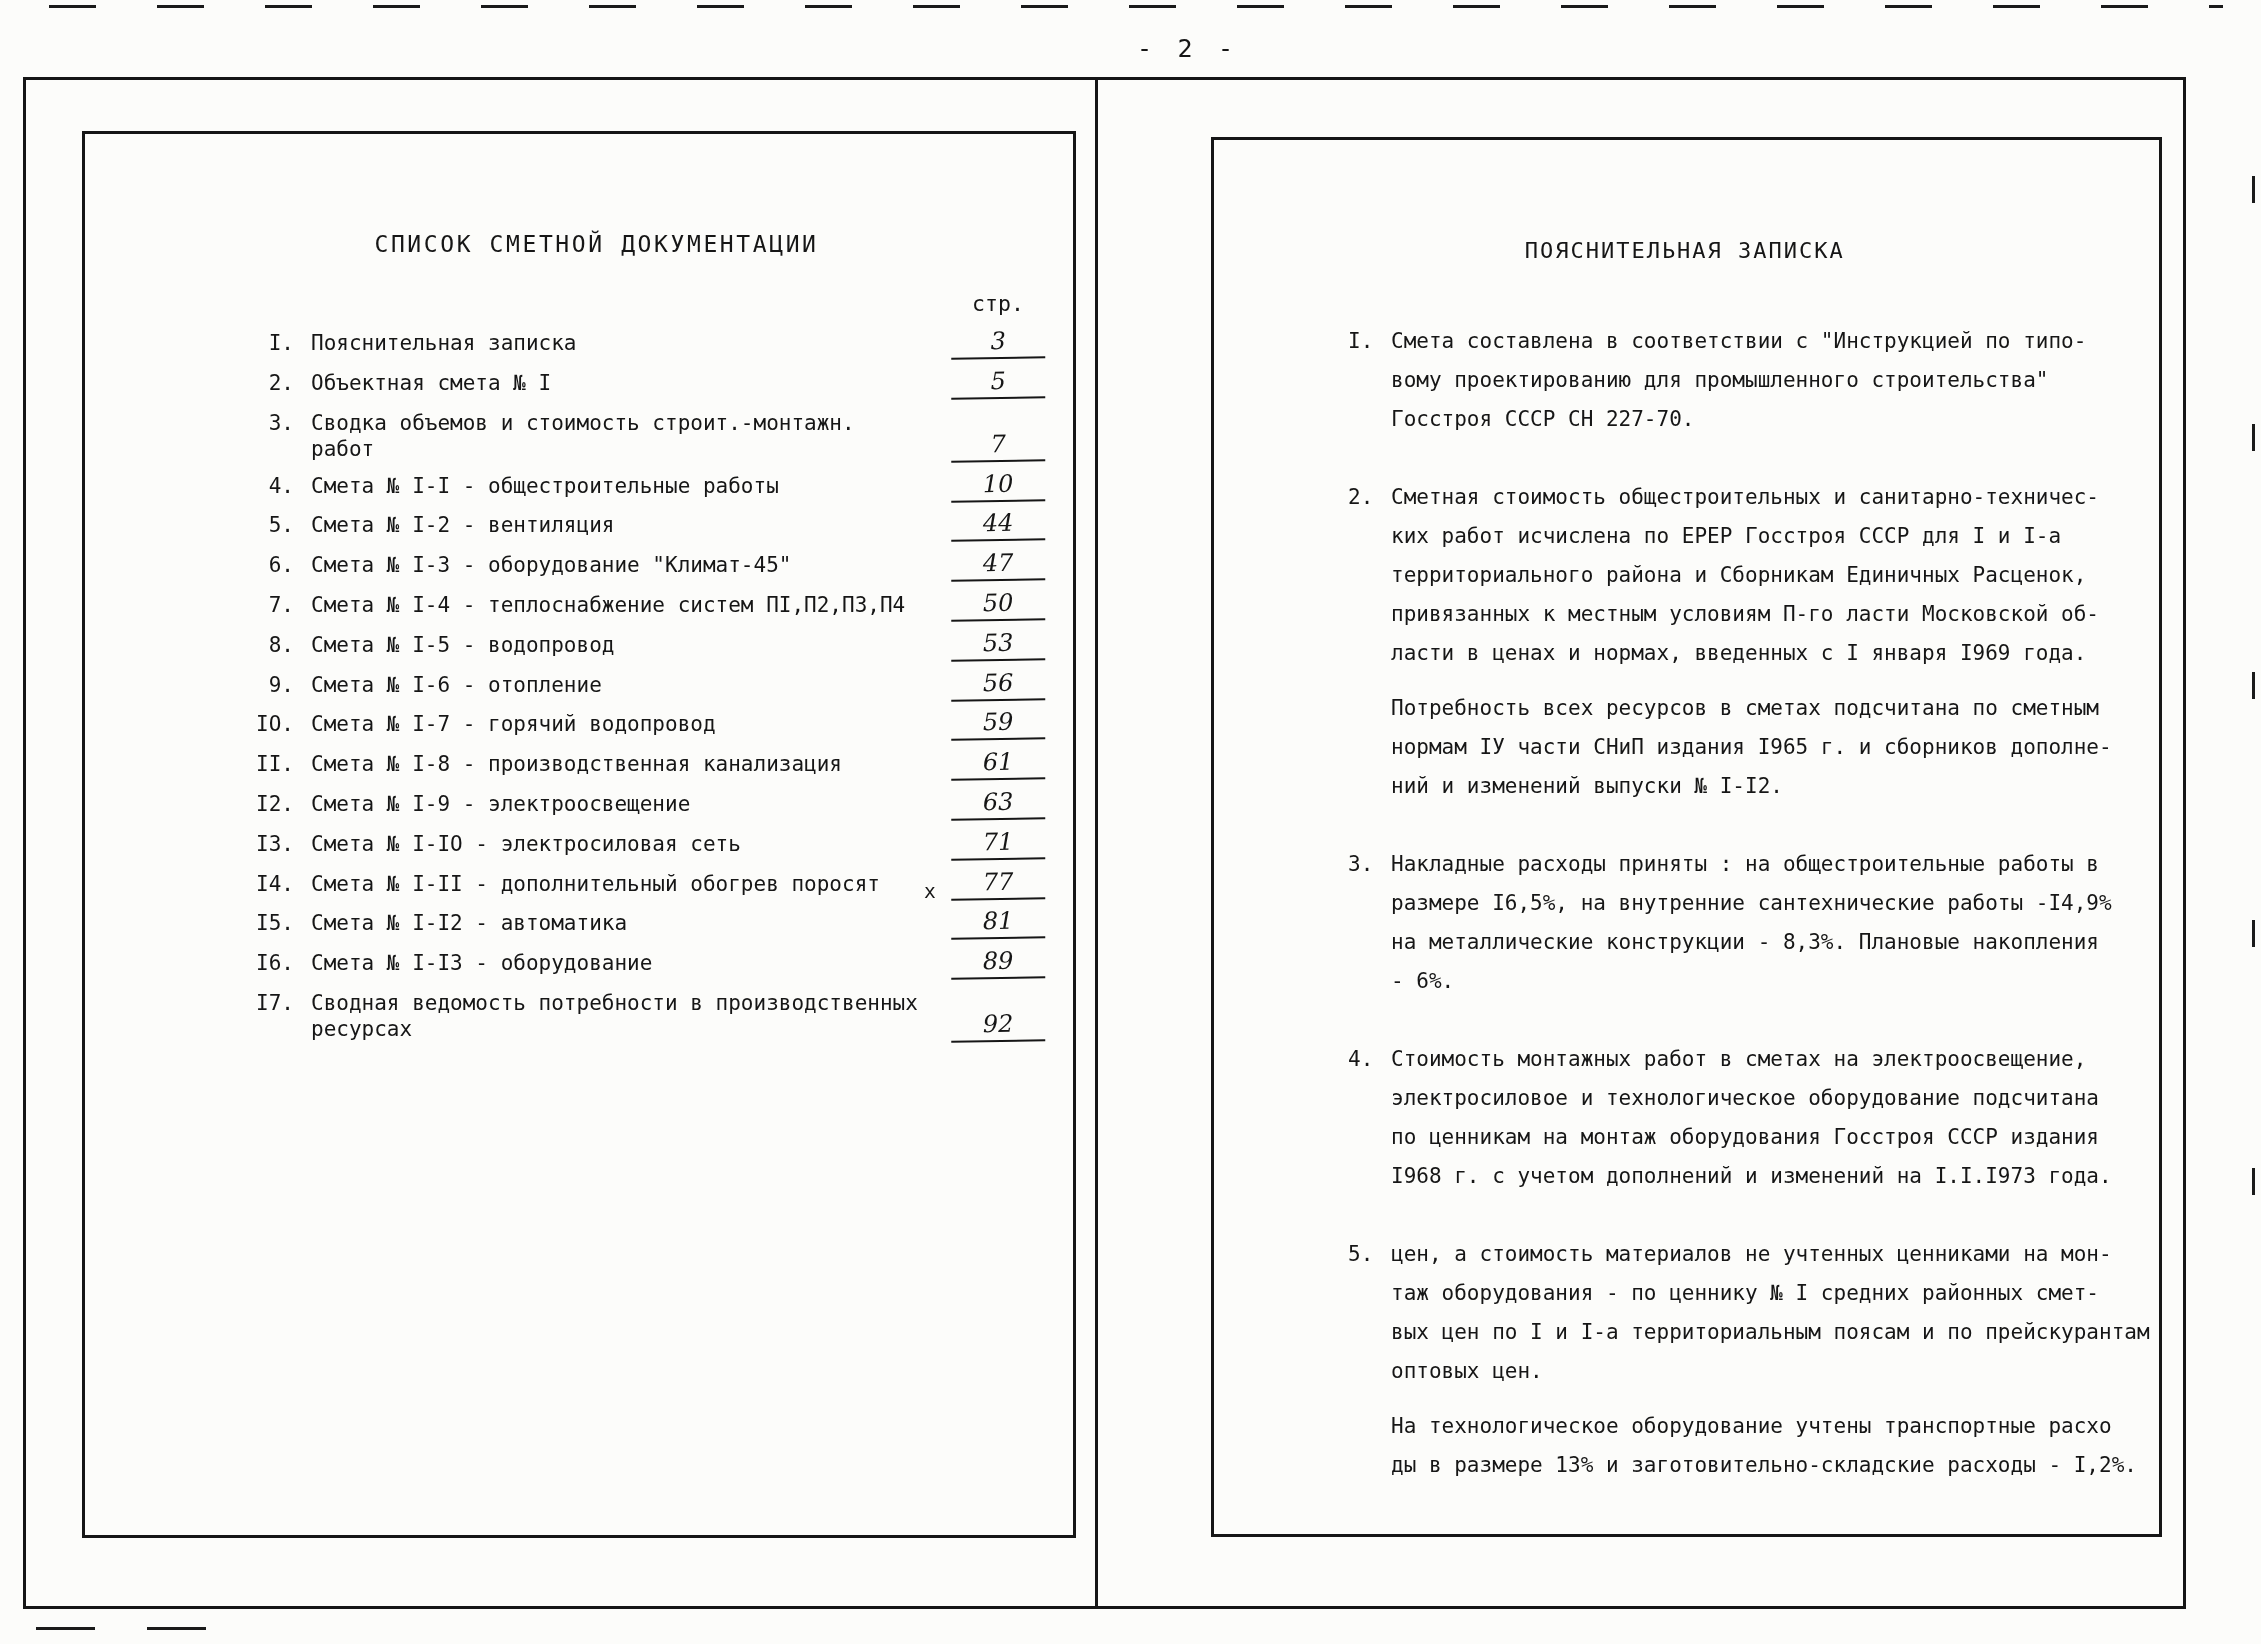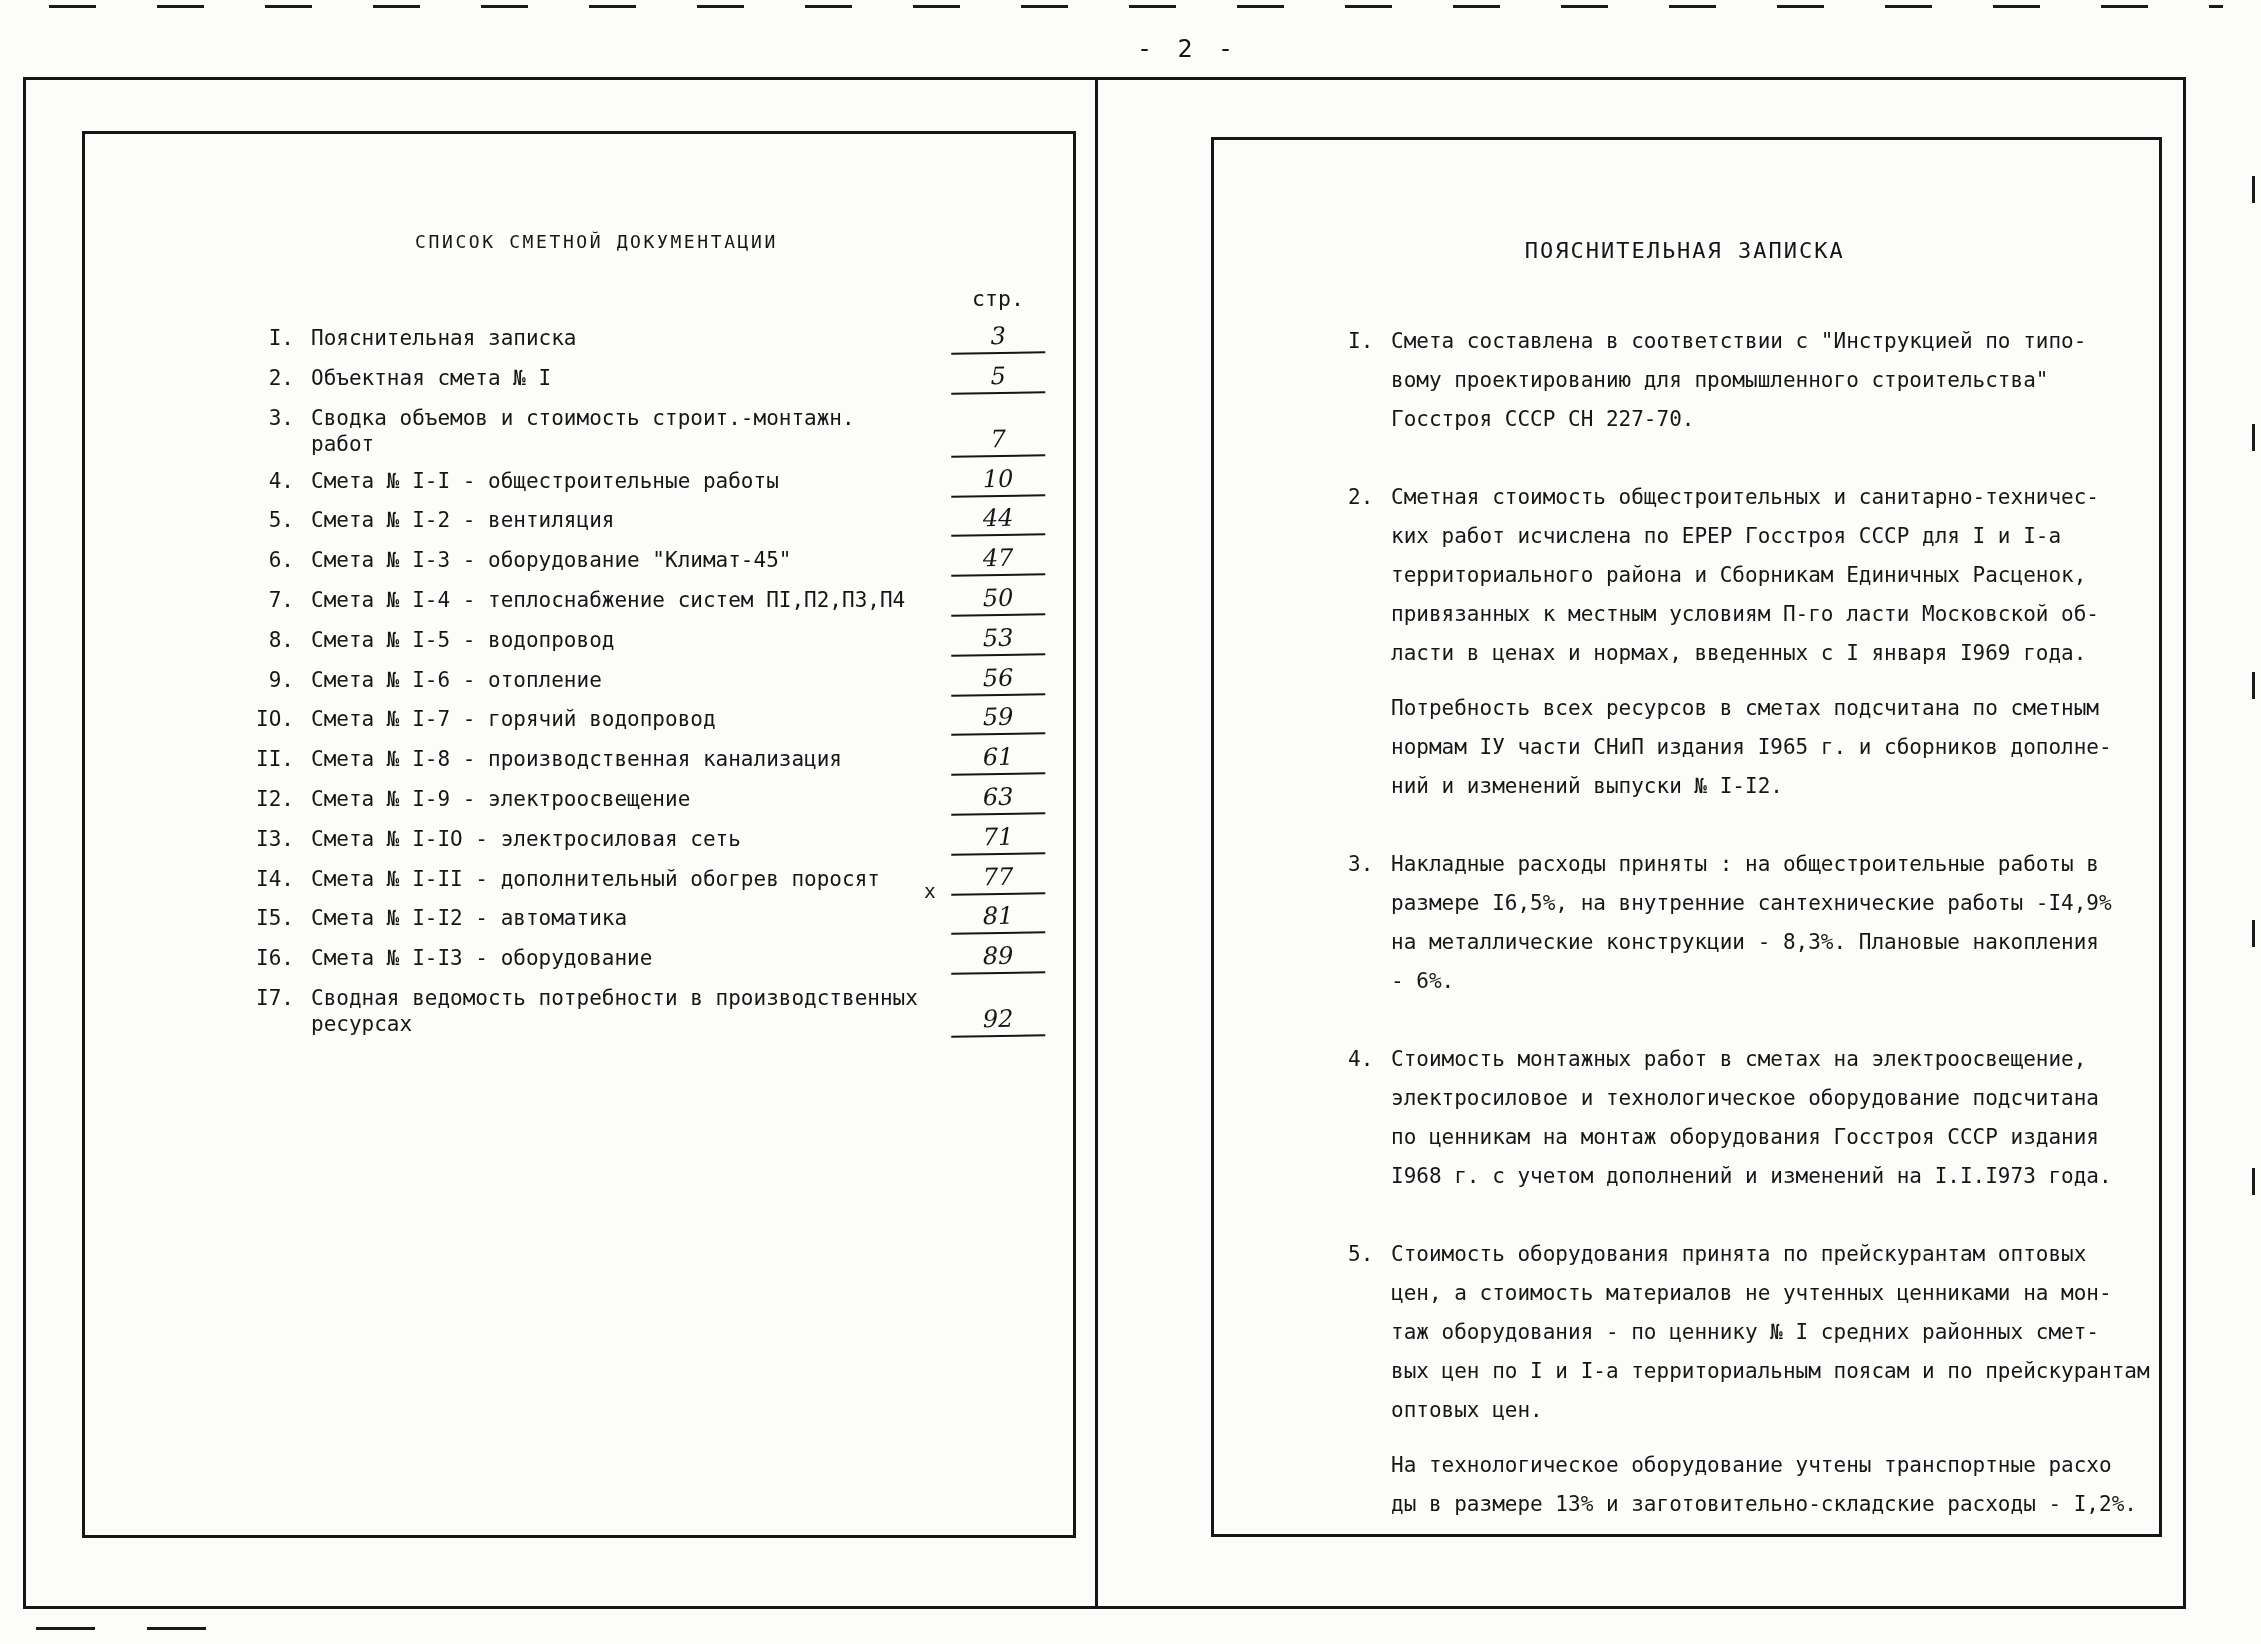--- a/index.html
+++ b/index.html
@@ -20,21 +20,21 @@
   .page-label{position:absolute;left:1137px;top:34px;font-size:25px;letter-spacing:5.2px;}
   .outer{position:absolute;left:23px;top:77px;width:2163px;height:1532px;
     border:3.3px solid #161616;box-sizing:border-box;}
   .divider{position:absolute;left:1069px;top:0;bottom:0;width:3.3px;background:#161616;}
   .inner-left{position:absolute;left:56px;top:51px;width:994px;height:1407px;
     border:3.9px solid #161616;box-sizing:border-box;}
   .inner-right{position:absolute;left:1185px;top:57px;width:951px;height:1400px;
     border:3.9px solid #161616;box-sizing:border-box;}
   
   .lp-content{padding:97px 13px 0 159px;}
-  .lp-title{font-size:18px;letter-spacing:2.6px;text-align:center;padding-right:111px;margin-bottom:34px;white-space:nowrap;}
+  .lp-title{font-size:23px;letter-spacing:2.6px;text-align:center;padding-right:111px;margin-bottom:34px;white-space:nowrap;}
   .str-row{display:flex;justify-content:flex-end;font-size:21.5px;margin-bottom:14px;}
   .str-cell{width:124px;text-align:center;}
   .toc-row{display:flex;align-items:flex-start;margin-bottom:11px;font-size:21px;line-height:26px;}
   .toc-num{width:50px;text-align:right;padding-right:17px;flex:none;}
   .toc-text{flex:1;white-space:pre-line;}
   .toc-page{width:124px;flex:none;display:flex;justify-content:center;align-self:flex-end;}
   .pg{font-family:"DejaVu Serif",serif;font-style:italic;font-size:24px;line-height:23.5px;
     min-width:84px;text-align:center;border-bottom:2.6px solid #161616;padding:0 5.2px 3.3px;
     transform:rotate(-1deg);}
   
@@ -253,21 +253,20 @@
               <div>Стоимость монтажных работ в сметах на электроосвещение,</div>
               <div>электросиловое и технологическое оборудование подсчитана</div>
               <div>по ценникам на монтаж оборудования Госстроя СССР издания</div>
               <div>I968 г. с учетом дополнений и изменений на I.I.I973 года.</div>
             </div>
         </div>
 
         <div class="para">
           <span class="para-num">5.</span>
           <div class="block">
-              <div>Стоимость оборудования принята по прейскурантам оптовых</div>
               <div>цен, а стоимость материалов не учтенных ценниками на мон-</div>
               <div>таж оборудования - по ценнику № I средних районных смет-</div>
               <div>вых цен по I и I-а территориальным поясам и по прейскурантам</div>
               <div>оптовых цен.</div>
             </div>
           <div class="block">
               <div>На технологическое оборудование учтены транспортные расхо</div>
               <div>ды в размере 13% и заготовительно-складские расходы - I,2%.</div>
             </div>
         </div>

